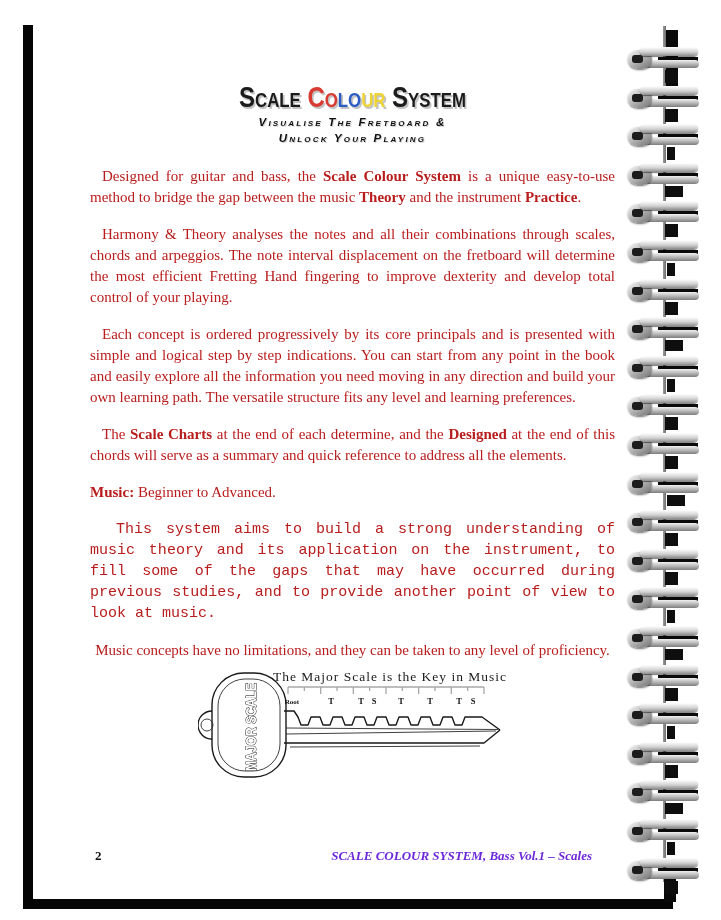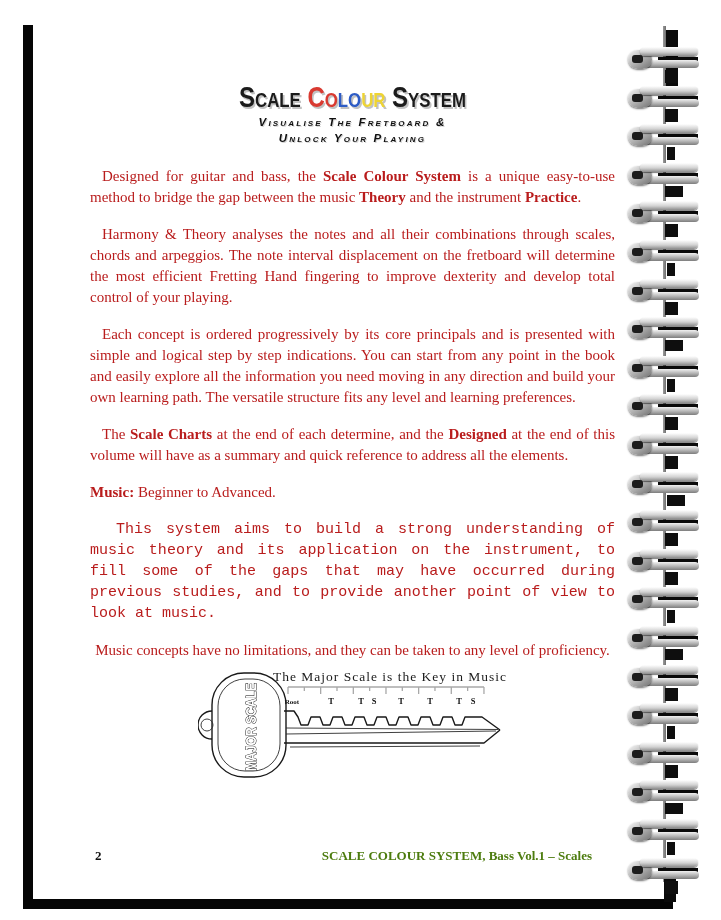--- a/index.html
+++ b/index.html
@@ -31,21 +31,21 @@
   .key-figure{margin:-2px auto 0;width:310px;}
   .key-figure svg{display:block;}
   .key-stroke{fill:none;stroke:#191919;stroke-width:1.4;stroke-linejoin:round;}
   .key-stroke-thin{fill:none;stroke:#2a2a2a;stroke-width:0.9;}
   .bracket{stroke:#a8a8a8;stroke-width:1.3;fill:none;}
   .interval-label{font-family:"Liberation Serif",serif;font-weight:bold;fill:#111;}
   
   .footer{position:absolute;left:95px;top:848px;width:497px;display:flex;
           justify-content:space-between;align-items:baseline;}
   .footer-page-number{font-size:13px;font-weight:bold;color:#111;}
-  .footer-book-title{font-size:13px;font-weight:bold;color:#4d7c0f;}
+  .footer-book-title{font-size:13px;font-style:italic;font-weight:bold;color:#6d28d9;}
   
   .spine-line{position:absolute;left:663px;top:26px;width:3px;height:856px;
               background:linear-gradient(to right,#9a9a9a,#6f6f6f);}
   .spine-cap-top{position:absolute;left:666px;top:30px;width:12px;height:56px;background:#0a0a0a;}
   .spine-cap-bottom{position:absolute;left:664px;top:868px;width:12px;height:34px;background:#0a0a0a;}
   .coil{position:absolute;left:628px;width:70px;height:28px;}
   .coil .shadow-strip{position:absolute;left:30px;top:11px;width:40px;height:7px;background:#0a0a0a;}
   .coil .knob{position:absolute;left:0;top:4px;width:24px;height:19px;border-radius:10px;
               background:linear-gradient(145deg,#fafafa,#b9b9b9 45%,#6f6f6f);
               box-shadow:0 1px 2px rgba(0,0,0,.55);}
@@ -73,21 +73,21 @@
     <div class="logo-block">
       <div class="logo-title"><span style="color: rgb(27, 27, 27);">Scale </span><span style="color: rgb(217, 58, 49);">Co</span><span style="color: rgb(46, 92, 197);">lo</span><span style="color: rgb(238, 212, 51);">ur</span><span style="color: rgb(27, 27, 27);"> System</span></div>
       <div class="logo-subtitle">Visualise The Fretboard &amp;</div>
       <div class="logo-subtitle">Unlock Your Playing</div>
     </div>
 
     <div class="body-paragraphs">
         <p class="para"><span>Designed for guitar and bass, the </span><span class="b">Scale Colour System</span><span> is a unique easy-to-use method to bridge the gap between the music </span><span class="b">Theory</span><span> and the instrument </span><span class="b">Practice</span><span>.</span></p>
         <p class="para"><span>Harmony &amp; Theory analyses the notes and all their combinations through scales, chords and arpeggios. The note interval displacement on the fretboard will determine the most efficient </span><span class="i">Fretting Hand</span><span> fingering to improve dexterity and develop total control of your playing.</span></p>
         <p class="para"><span>Each concept is ordered progressively by its core principals and is presented with simple and logical step by step indications. You can start from any point in the book and easily explore all the information you need moving in any direction and build your own learning path. The versatile structure fits any level and learning preferences.</span></p>
-        <p class="para"><span>The </span><span class="b">Scale Charts</span><span> at the end of each determine, and the </span><span class="b">Designed</span><span> at the end of this volume will have as a summary and quick reference to address all the elements.</span></p>
+        <p class="para"><span>The </span><span class="b">Scale Charts</span><span> at the end of each determine, and the </span><span class="b">Designed</span><span> at the end of this chords will serve as a summary and quick reference to address all the elements.</span></p>
         <p class="para noindent"><span class="b">Music:</span><span> Beginner to Advanced.</span></p>
         <p class="para indent-lg"><span>This system aims to build a strong understanding of music theory and its application on the instrument, to fill some of the gaps that may have occurred during previous studies, and to provide another point of view to look at music.</span></p>
         <p class="para center"><span>Music concepts have no limitations, and they can be taken to any level of proficiency.</span><br></p>
       </div>
 
     <div class="key-figure">
       <svg width="310" height="118" viewBox="0 0 310 118">
 
         <text x="192" y="14" text-anchor="middle" font-family="Liberation Serif, serif" font-size="13.5" fill="#1c1c1c" letter-spacing="1">The Major Scale is the Key in Music</text>
 

